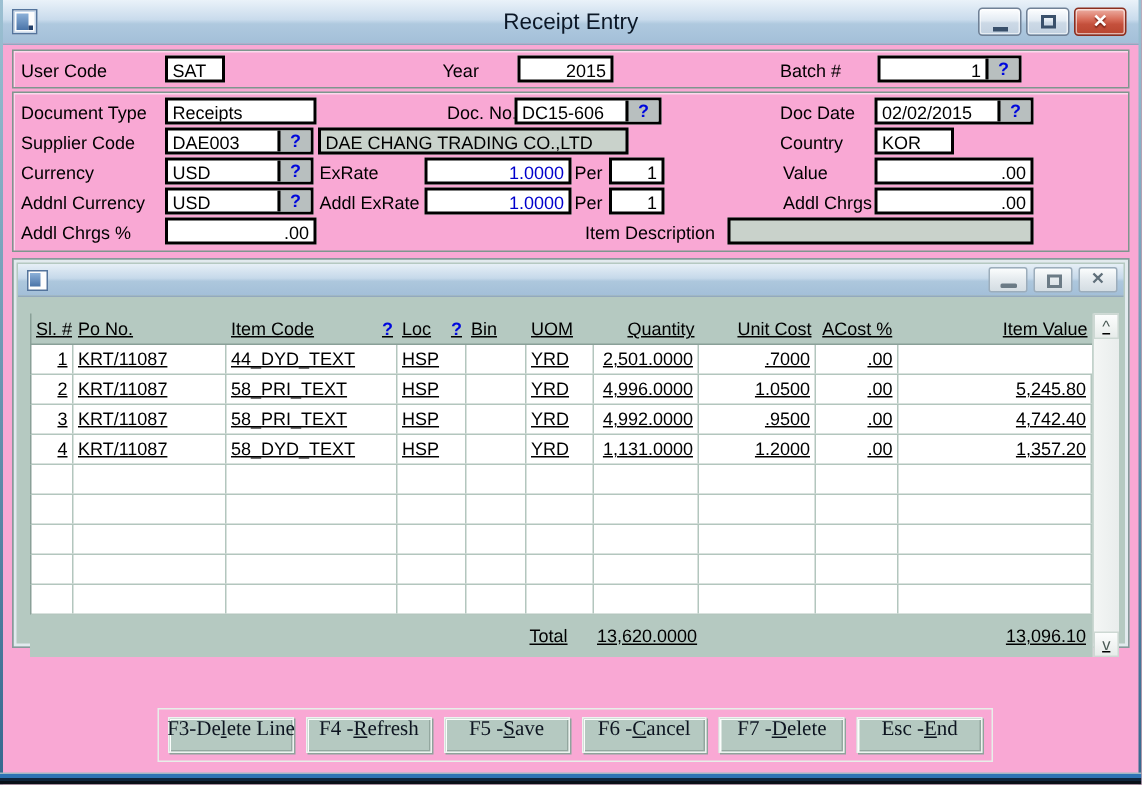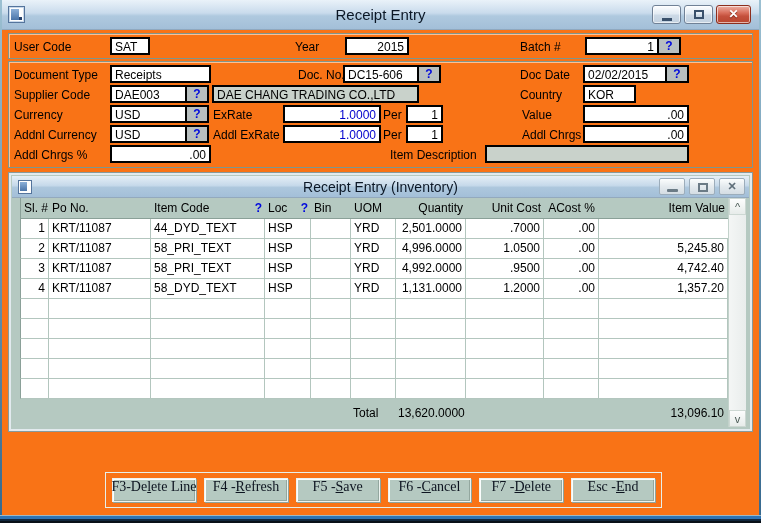--- a/index.html
+++ b/index.html
@@ -1,21 +1,21 @@
 <!DOCTYPE html>
 <html><head>
 <meta charset="utf-8">
 <style>
   * { box-sizing: border-box; margin: 0; padding: 0; }
   html,body { background:#8a9a94; }
   body { font-family:"Liberation Sans", sans-serif; }
 
   .window {
     position:relative; width:761px; height:523px;
-    background:#f97316; overflow:hidden;
+    background:#f9a8d4; overflow:hidden;
     font-size:12px; color:#000;
   }
 
   
   .titlebar {
     position:absolute; left:0; top:0; width:761px; height:30px;
     background:linear-gradient(180deg,#eaf2f9,#c9dbec 45%,#afc9df 55%,#a3bfd8);
     border-bottom:1px solid #8fa8bf;
   }
   .title {
@@ -95,21 +95,21 @@
     background:linear-gradient(180deg,#8cb0d8,#4a74a8); }
   .subbtns { position:absolute; top:2px; right:4px; display:flex; gap:4px; }
   .sbtn {
     width:26px; height:17px; border:1px solid #9cadbb; border-radius:2px; position:relative;
     background:linear-gradient(180deg,#fbfdfd,#e4eaee 50%,#d4dde3);
   }
   .sg-min { position:absolute; left:7px; top:10px; width:11px; height:3px; background:#6b7b86; border-radius:1px; }
   .sg-max { position:absolute; left:8px; top:4px; width:10px; height:9px; border:2px solid #6b7b86; }
   .sbtn .x { display:block; text-align:center; color:#5f6f7a; font-weight:bold; font-size:11px; line-height:15px; }
 
-  .sub-body { position:absolute; left:11px; top:25px; width:726px; height:229px; display:flex; }
+  .sub-body { position:absolute; left:11px; top:36px; width:726px; height:229px; display:flex;text-decoration:underline; }
   .grid-col { width:708px; }
 
   .hrow { display:flex; height:21px; background:#b5c9c1; border-bottom:1px solid #8aa098;
           border-left:1px solid #8aa098; align-items:center; font-size:12px; }
   .hcell { padding:0 3px; white-space:nowrap; }
   .hq { color:#0008dd; font-weight:bold; }
   .sb { display:flex; justify-content:space-between; align-items:flex-start; }
 
   .drow { display:flex; height:20px; background:#fff; border-bottom:1px solid #b3c6be;
           border-left:1px solid #8aa098; }
@@ -238,21 +238,20 @@
   <div class="fld num" style="left:583px; top:125px; width:106px;">.00</div>
 
   <div class="lbl" style="left:14px; top:148px;">Addl Chrgs %</div>
   <div class="fld num" style="left:110px; top:145px; width:101px;">.00</div>
   <div class="lbl" style="left:390px; top:148px;">Item Description</div>
   <div class="fld ro" style="left:485px; top:145px; width:204px;"></div>
 
   <div class="subwindow">
     <div class="sub-titlebar">
       <div class="sub-icon"></div>
-      <div class="sub-title">Receipt Entry (Inventory)</div>
       <div class="subbtns">
         <div class="sbtn">
             <span class="sg-min"></span>
           </div>
         <div class="sbtn">
             <span class="sg-max"></span>
           </div>
         <div class="sbtn">
             <span class="x">✕</span>
           </div>

